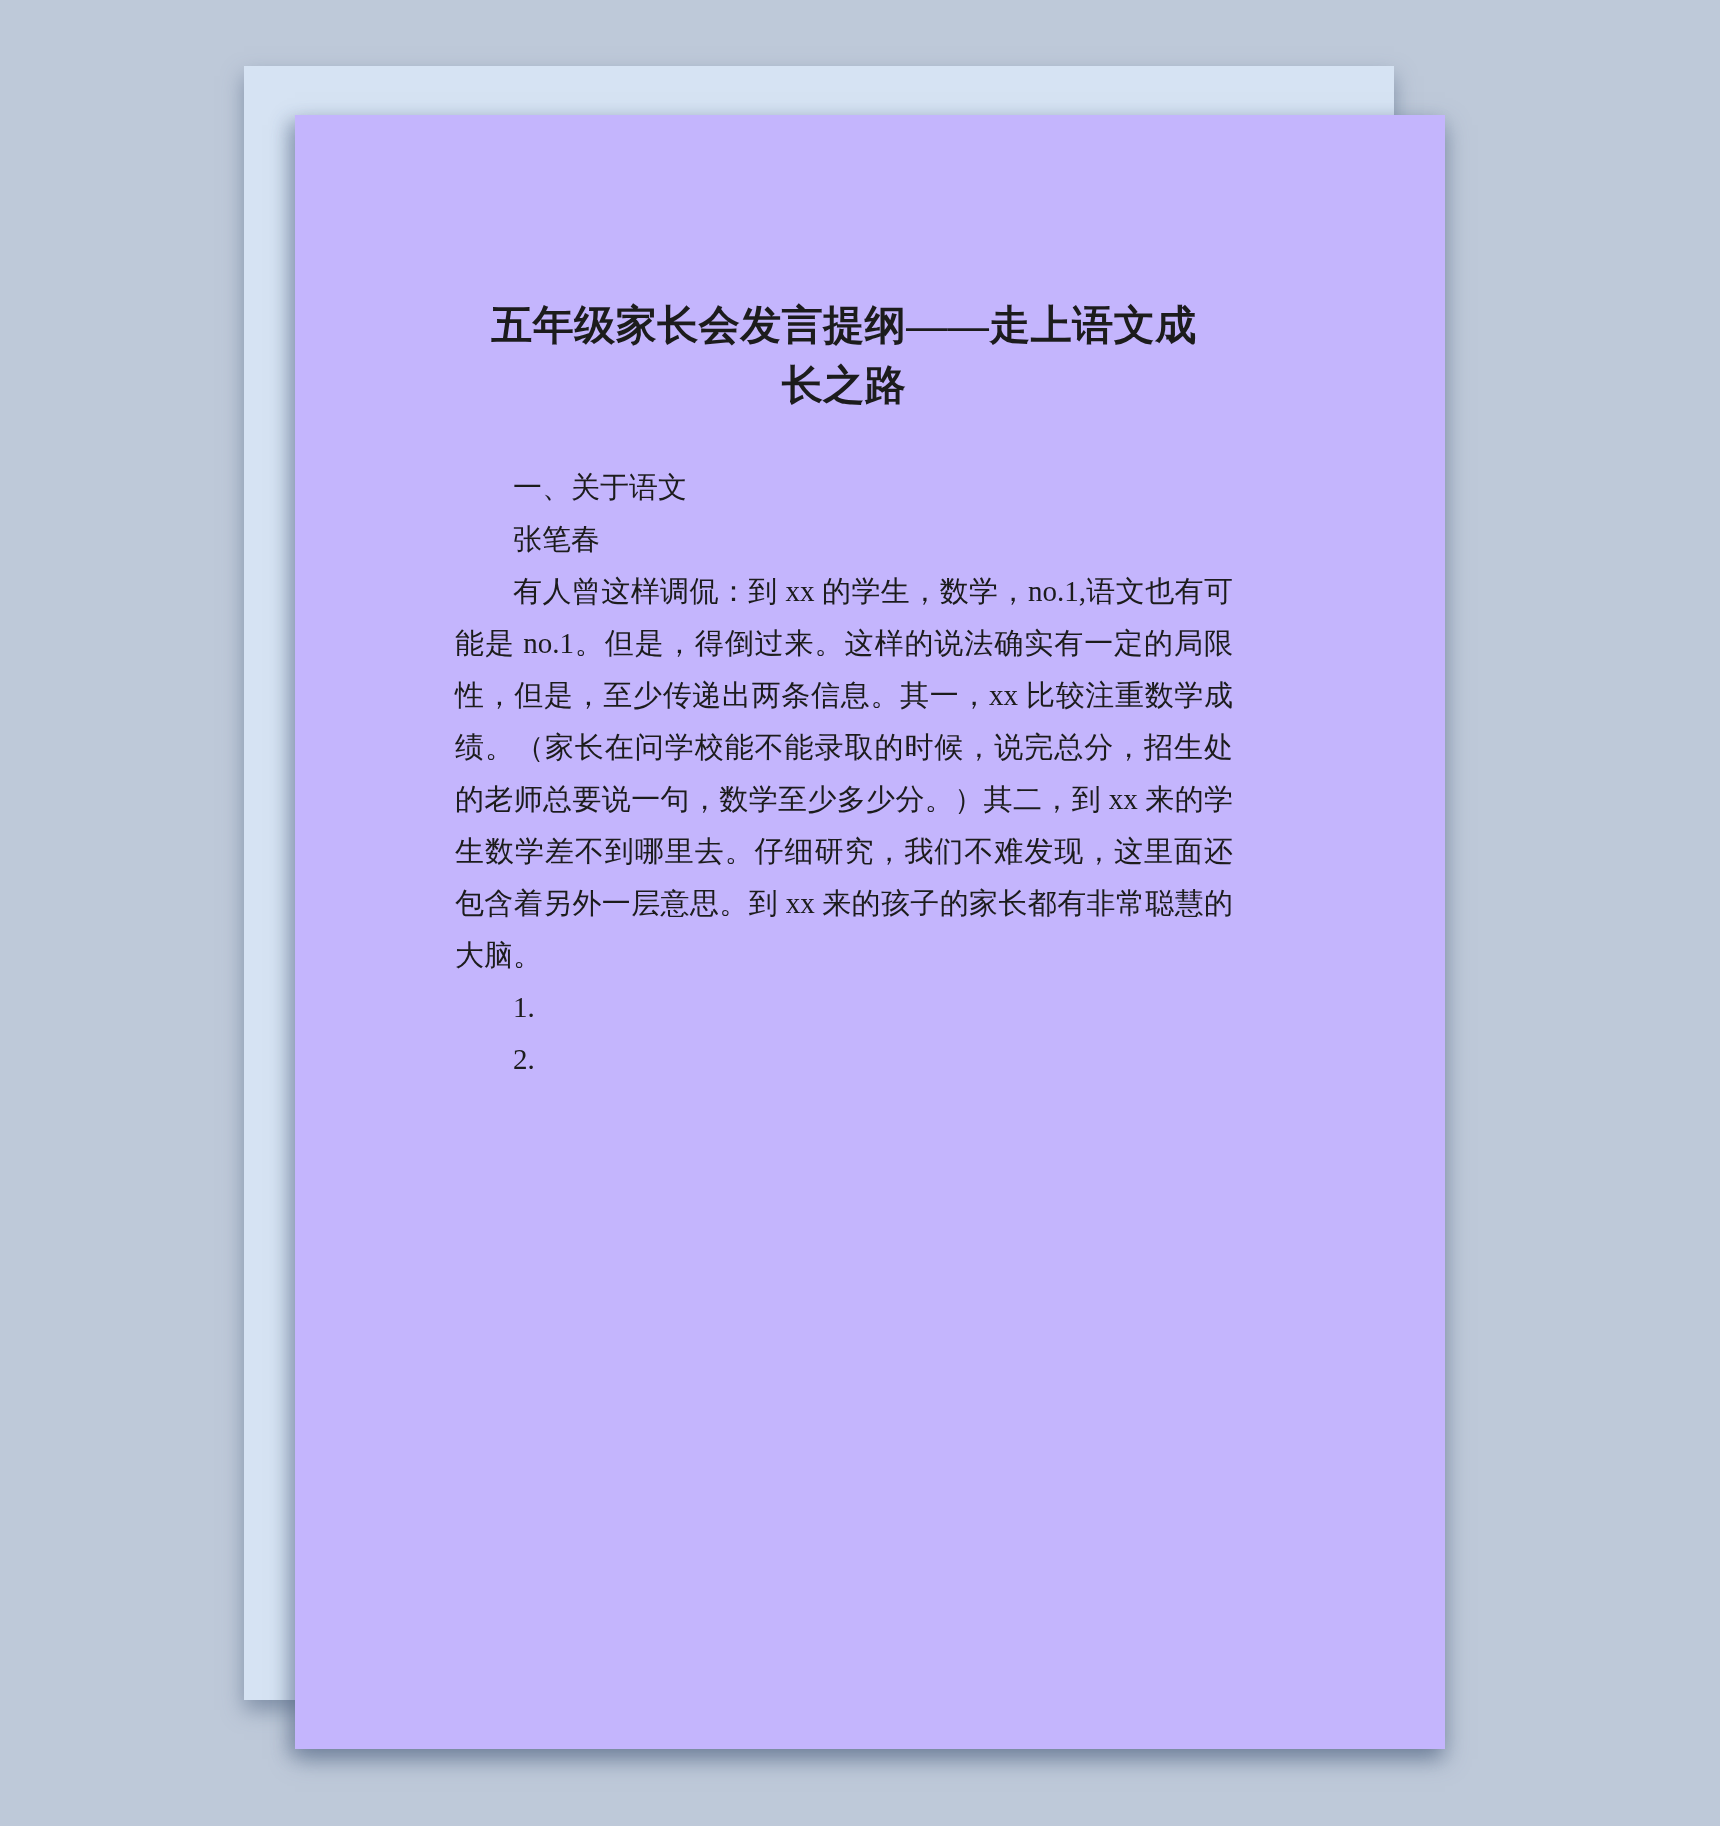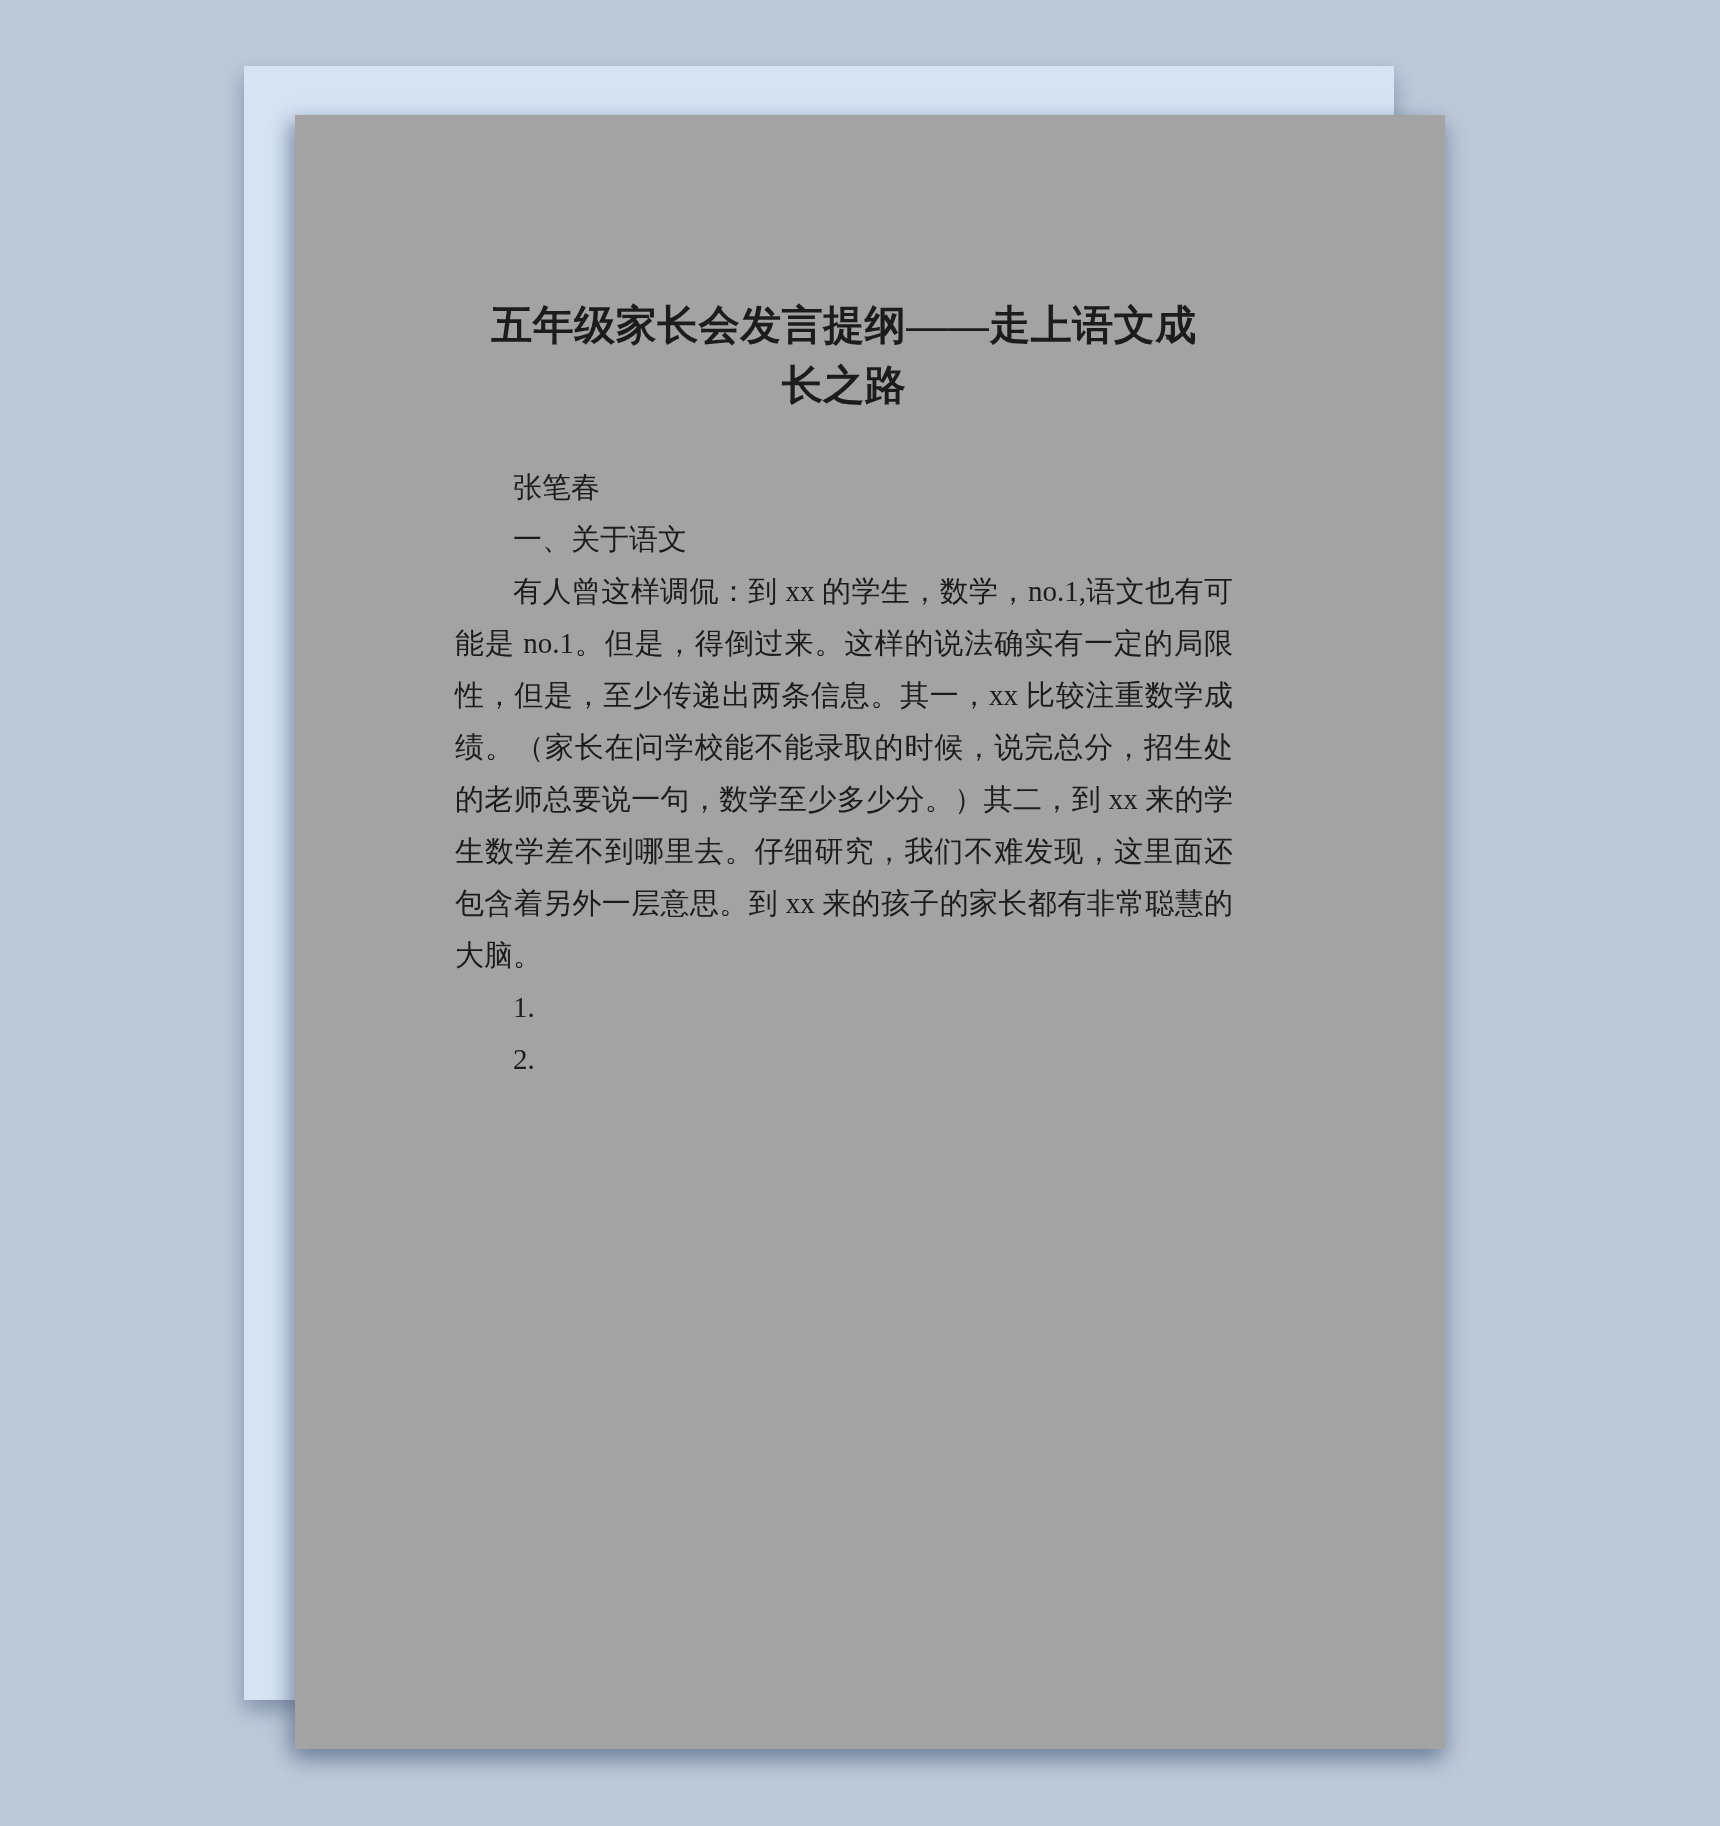--- a/index.html
+++ b/index.html
@@ -26,21 +26,21 @@
     height: 1634px;
     background: #d6e3f3;
     box-shadow: 0 10px 20px rgba(78, 98, 128, 0.55);
   }
   .paper {
     position: absolute;
     left: 295px;
     top: 115px;
     width: 1150px;
     height: 1634px;
-    background: #a3a3a3;
+    background: #c4b5fd;
     box-shadow: 0 10px 22px rgba(78, 98, 128, 0.60), -8px 6px 16px rgba(78, 98, 128, 0.28);
     box-sizing: border-box;
     padding: 180px 212px 0 160px;
     color: #1c1c1c;
   }
   .doc-title {
     width: 734px;
     margin: 0 auto;
     text-align: center;
     font-size: 41px;
@@ -61,20 +61,20 @@
   }
 </style>
 </head>
 <body>
 
 <div class="canvas">
   <div class="back-sheet"></div>
   <div class="paper">
     <div class="doc-title">五年级家长会发言提纲——走上语文成长之路</div>
     <div class="doc-body">
+      <p>一、关于语文</p>
       <p>张笔春</p>
-      <p>一、关于语文</p>
       <p>有人曾这样调侃：到 xx 的学生，数学，no.1,语文也有可能是 no.1。但是，得倒过来。这样的说法确实有一定的局限性，但是，至少传递出两条信息。其一，xx 比较注重数学成绩。（家长在问学校能不能录取的时候，说完总分，招生处的老师总要说一句，数学至少多少分。）其二，到 xx 来的学生数学差不到哪里去。仔细研究，我们不难发现，这里面还包含着另外一层意思。到 xx 来的孩子的家长都有非常聪慧的大脑。</p>
       <p>1.</p>
       <p>2.</p>
     </div>
   </div>
 </div>
 
 </body></html>

